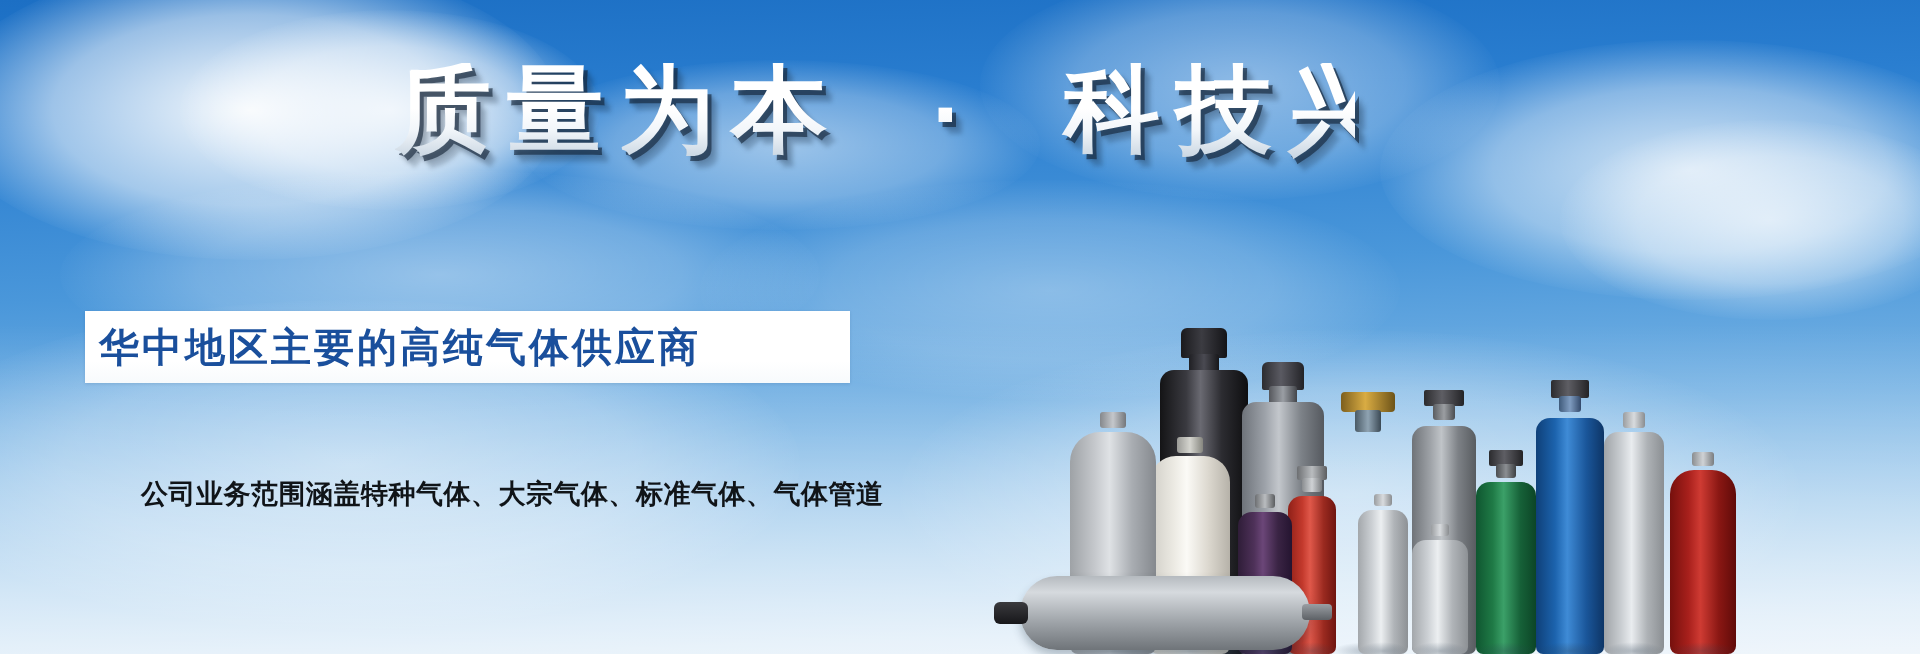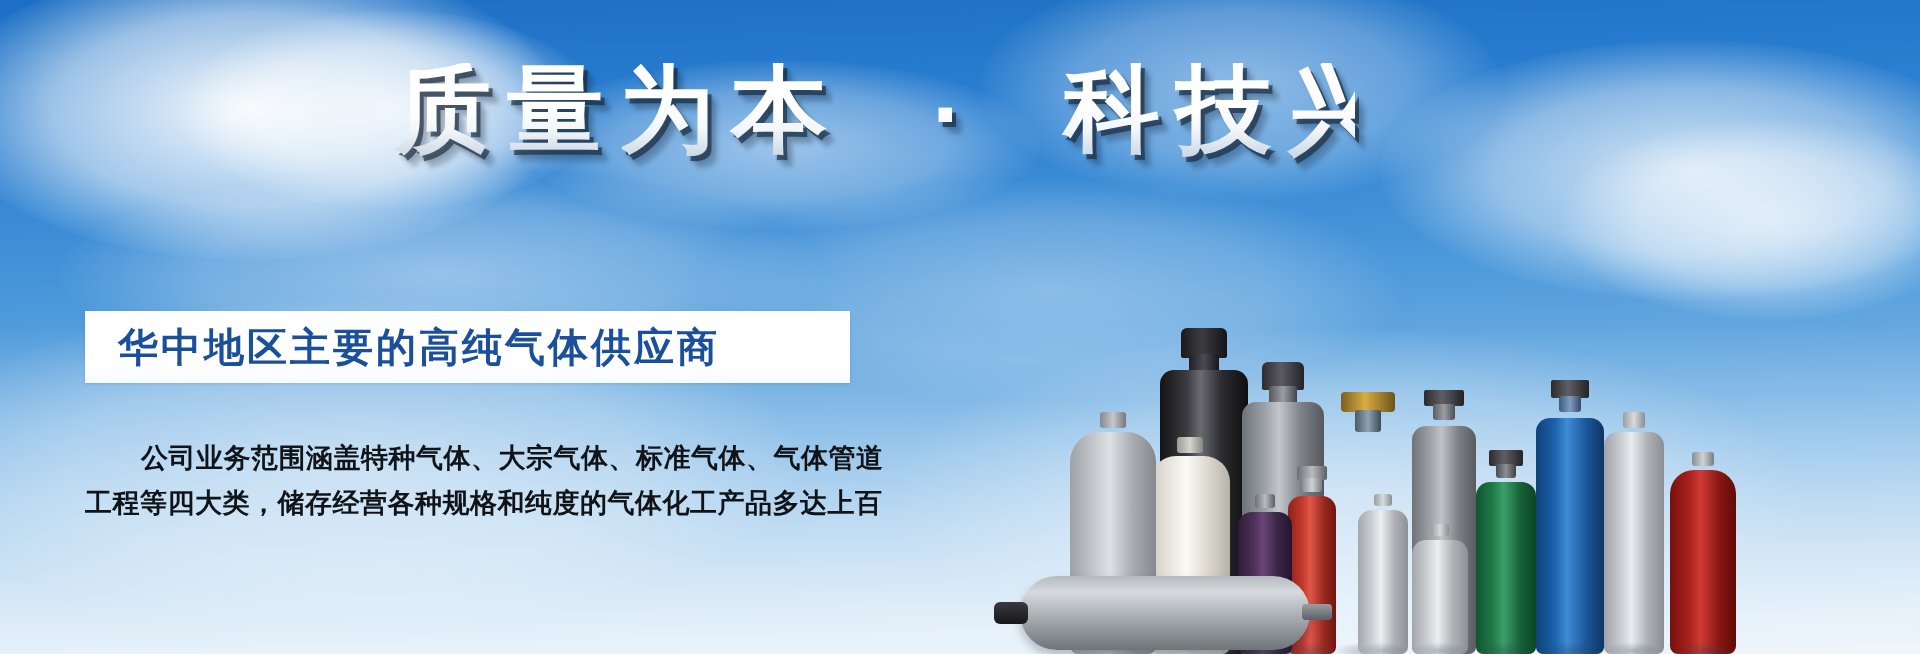--- a/index.html
+++ b/index.html
@@ -49,32 +49,32 @@
   
   .slogan-box{
     position:absolute;left:85px;top:311px;width:765px;height:72px;
     background:linear-gradient(to bottom,#ffffff 0%,#ffffff 70%,#f7fafc 100%);
     box-shadow:0 1px 3px rgba(0,40,80,.12);
     display:flex;align-items:center;
   }
   .slogan-text{
     font-family:"DejaVu Sans","Liberation Sans",sans-serif;
     font-size:40px;font-weight:700;color:#1a4f9c;letter-spacing:3px;
-    padding-left:33px;white-space:nowrap;
+    padding-left:14px;white-space:nowrap;
   }
 
   
   .para{
     position:absolute;left:85px;top:435px;width:790px;
     font-family:"DejaVu Serif","Liberation Serif",serif;
     font-size:27px;font-weight:700;color:#101418;line-height:45px;
     letter-spacing:.5px;
   }
   .para .ln{white-space:nowrap;display:block;}
-  .para .ln.indent{text-indent:56px;}
+  .para .ln.indent{text-indent:56px;margin-top:36px;}
 
   
   .cyl-stage{position:absolute;left:1160px;top:165px;width:760px;height:489px;}
   .cyl{position:absolute;bottom:0;}
   .body{position:absolute;bottom:0;left:0;right:0;border-radius:14px 14px 7px 7px;}
   .neck{position:absolute;left:50%;transform:translateX(-50%);border-radius:3px;}
   .cap{position:absolute;left:50%;transform:translateX(-50%);border-radius:6px 6px 2px 2px;}
   .valve{position:absolute;left:50%;transform:translateX(-50%);border-radius:2px;}
   .shadow-floor{position:absolute;left:0;bottom:-6px;width:100%;height:18px;background:radial-gradient(ellipse at center,rgba(40,60,80,.30),rgba(40,60,80,0) 70%);}
 </style>
@@ -96,21 +96,20 @@
   <div class="haze"></div>
 
   <div class="headline">质量为本 · 科技兴企</div>
 
   <div class="slogan-box">
     <span class="slogan-text">华中地区主要的高纯气体供应商</span>
   </div>
 
   <div class="para">
     <span class="ln indent">公司业务范围涵盖特种气体、大宗气体、标准气体、气体管道</span>
-    <span class="ln">工程等四大类，储存经营各种规格和纯度的气体化工产品多达上百</span>
   </div>
 
   <div class="cyl-stage">
 
     <div class="cyl" style="left:0px;width:88px;height:300px;">
       <div class="cap" style="top:-26px;width:46px;height:30px;background:linear-gradient(90deg,#1a1a1d,#3c3c42 45%,#141417);"></div>
       <div class="neck" style="top:0px;width:30px;height:22px;background:linear-gradient(90deg,#202024,#4a4a52 50%,#17171a);"></div>
       <div class="body" style="height:284px;background:linear-gradient(90deg,#141416 0%,#3a3a40 30%,#6a6a72 46%,#2c2c31 70%,#0e0e10 100%);"></div>
       <div class="shadow-floor"></div>
     </div>

